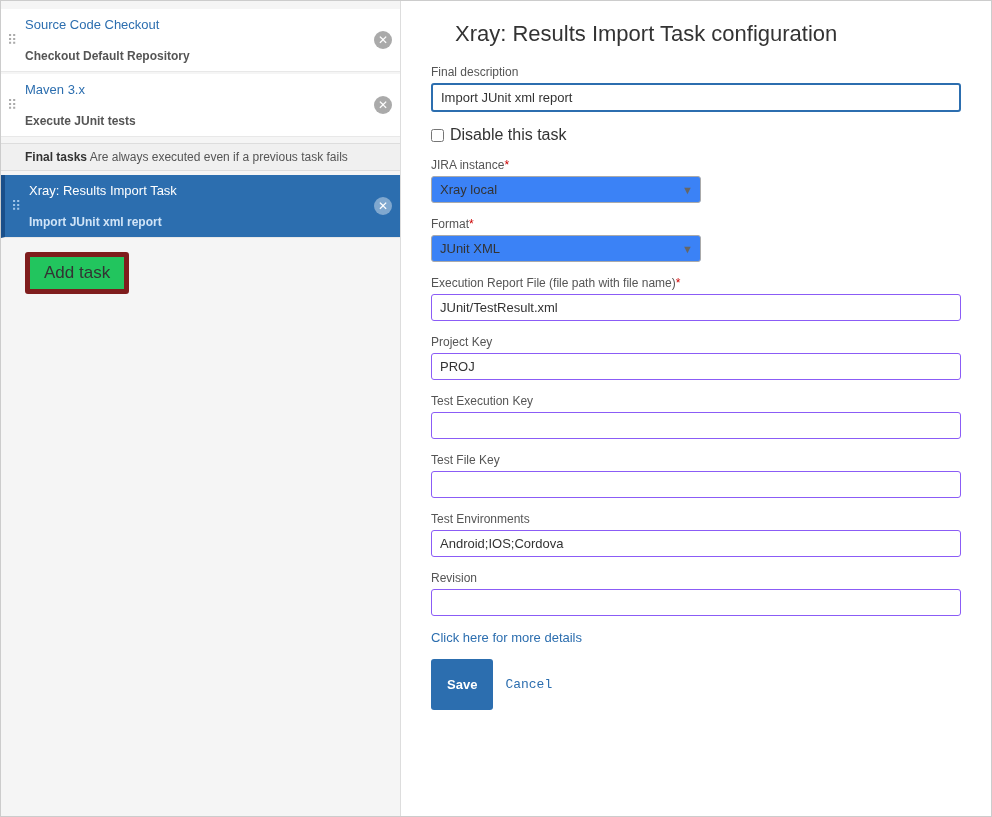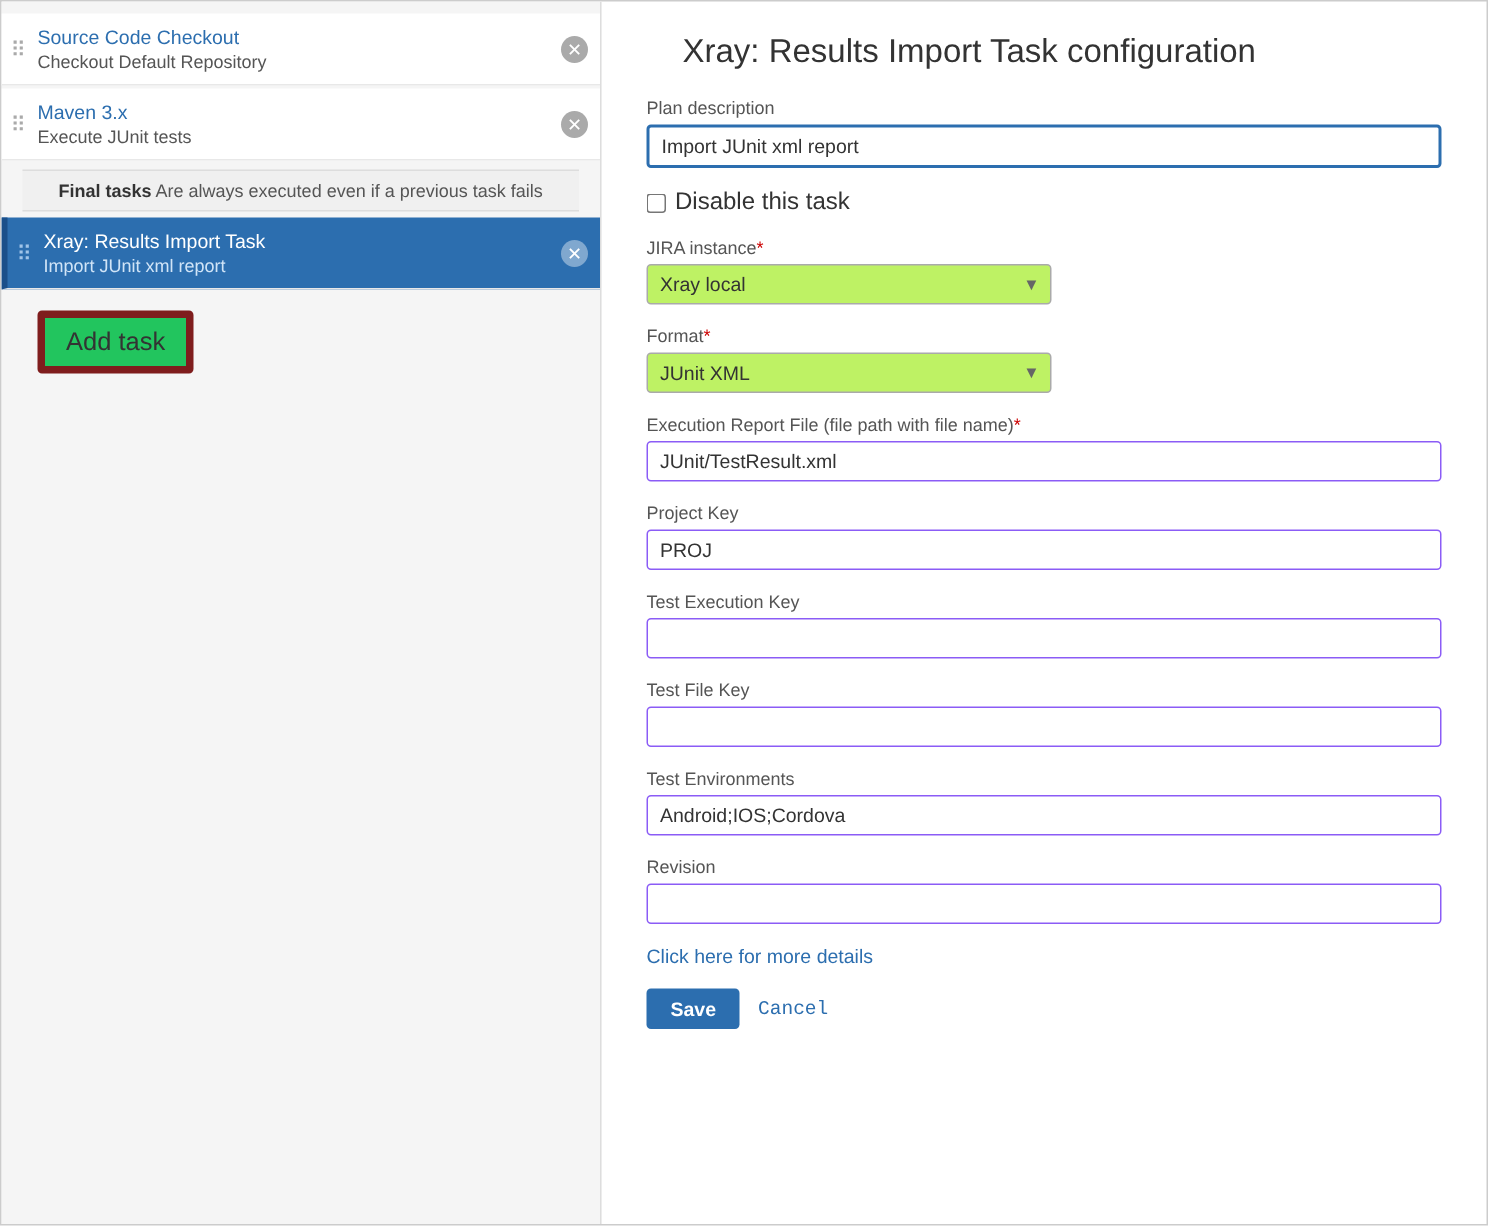--- a/index.html
+++ b/index.html
@@ -47,21 +47,22 @@
 
     .task-item .task-title {
       color: #2c6eaf;
       font-weight: normal;
       font-size: 13px;
     }
 
     .task-item .task-subtitle {
       color: #555;
       font-size: 12px;
-      margin-top: 2px;
+      margin-top: 17px;
+      font-weight: bold;
     }
 
     .task-item .remove-btn {
       position: absolute;
       right: 8px;
       top: 50%;
       transform: translateY(-50%);
       width: 18px;
       height: 18px;
       border-radius: 50%;
@@ -76,21 +77,21 @@
       line-height: 1;
     }
 
     .final-tasks-banner {
       background: #f0f0f0;
       border-top: 1px solid #ddd;
       border-bottom: 1px solid #ddd;
       padding: 6px 24px;
       font-size: 12px;
       color: #555;
-      margin: 4px 14px;
+      margin: 4px 0;
     }
     .final-tasks-banner strong {
       color: #333;
       font-weight: bold;
     }
 
     .task-item.active {
       background: #2c6eaf;
       border-left: 4px solid #1a4f8a;
     }
@@ -178,21 +179,21 @@
       position: relative;
       max-width: 270px;
     }
     .select-wrapper select {
       width: 100%;
       padding: 5px 28px 5px 8px;
       border: 1px solid #aaa;
       border-radius: 3px;
       font-size: 13px;
       color: #333;
-      background: #bef264;
+      background: #3b82f6;
       appearance: none;
       cursor: pointer;
     }
     .select-arrow {
       position: absolute;
       right: 8px;
       top: 50%;
       transform: translateY(-50%);
       pointer-events: none;
       color: #666;
@@ -208,21 +209,21 @@
     }
 
     .form-actions {
       display: flex;
       align-items: center;
       gap: 12px;
       margin-top: 4px;
     }
 
     .save-btn {
-      padding: 6px 16px;
+      padding: 18px 16px;
       background: #2c6eaf;
       color: #fff;
       border: none;
       border-radius: 3px;
       font-size: 13px;
       cursor: pointer;
       font-weight: bold;
     }
 
     .cancel-btn {
@@ -268,21 +269,21 @@
 
   <button class="add-task-btn">Add task</button>
 
 </div>
 
 <div class="right-panel">
 
   <h1>Xray: Results Import Task configuration</h1>
 
   <div class="form-group">
-    <label class="form-label">Plan description</label>
+    <label class="form-label">Final description</label>
     <input type="text" class="form-input task-desc-input" value="Import JUnit xml report" style="max-width: 560px; width: 100%;">
   </div>
 
   <div class="checkbox-row">
     <input type="checkbox" id="disable-task" style="">
     <label for="disable-task">Disable this task</label>
   </div>
 
   <div class="form-group">
     <label class="form-label">

